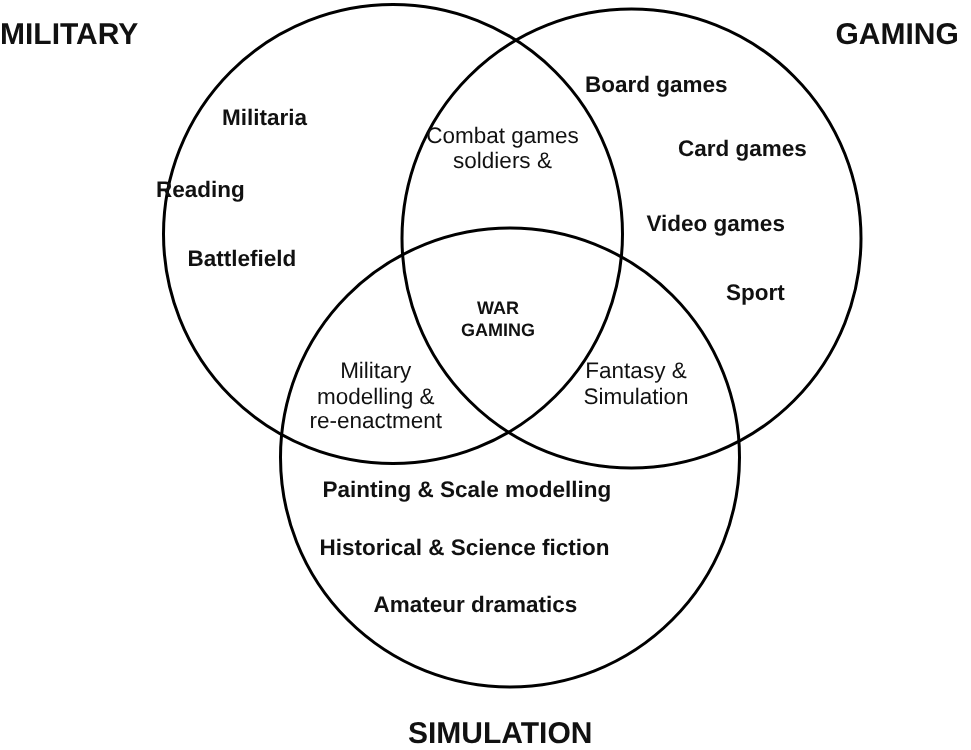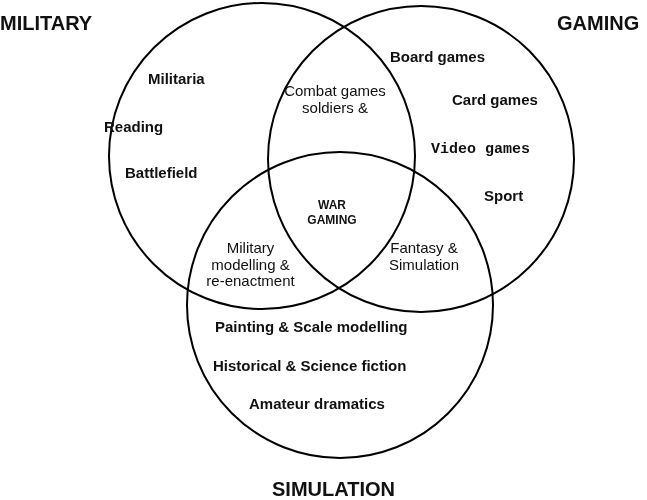--- a/index.html
+++ b/index.html
@@ -27,21 +27,21 @@
 <div class="lbl big" style="left:272px;top:479px;">SIMULATION</div>
 
 <div class="lbl item" style="left:148px;top:71px;">Militaria</div>
 <div class="lbl item" style="left:104px;top:119px;text-align:center;">Reading</div>
 <div class="lbl item" style="left:125px;top:165px;">
   <div>Battlefield</div>
 </div>
 
 <div class="lbl item" style="left:390px;top:49px;">Board games</div>
 <div class="lbl item" style="left:416px;top:92px;margin-left:36px;">Card games</div>
-<div class="lbl item" style="left:431px;top:142px;font-family:Liberation Mono, monospace;">Video games</div>
+<div class="lbl item" style="left:431px;top:142px;">Video games</div>
 <div class="lbl item" style="left:484px;top:188px;">Sport</div>
 
 <div class="lbl ov" style="left:270px;top:83px;width:130px;">
   <div>Combat games</div>
   <div>soldiers &amp;</div>
 </div>
 
 <div class="lbl core" style="left:292px;top:198px;width:80px;">
   <div>WAR</div>
   <div>GAMING</div>

